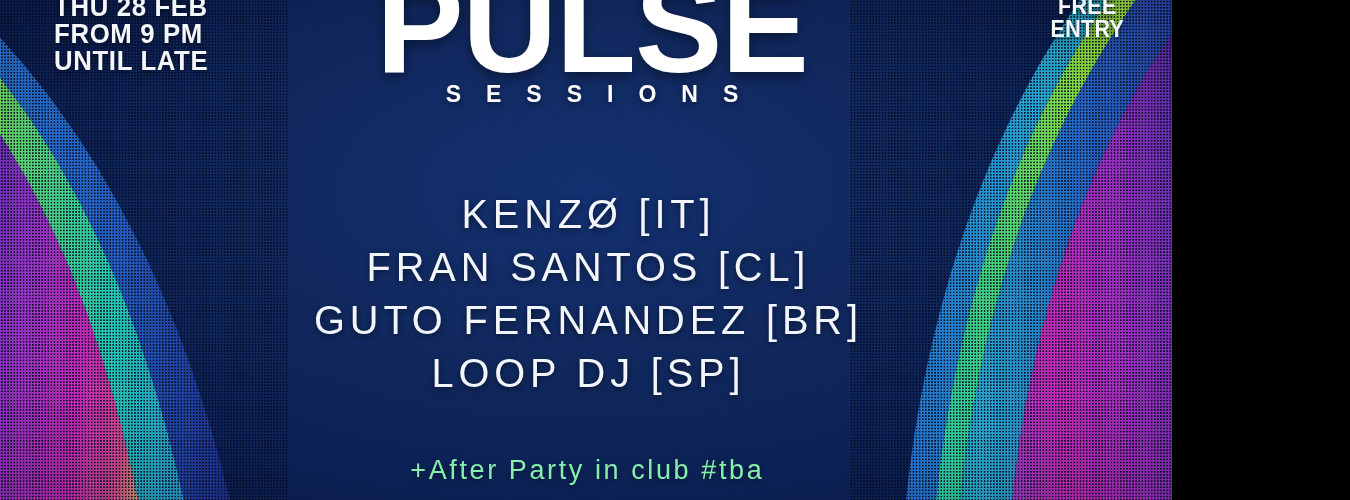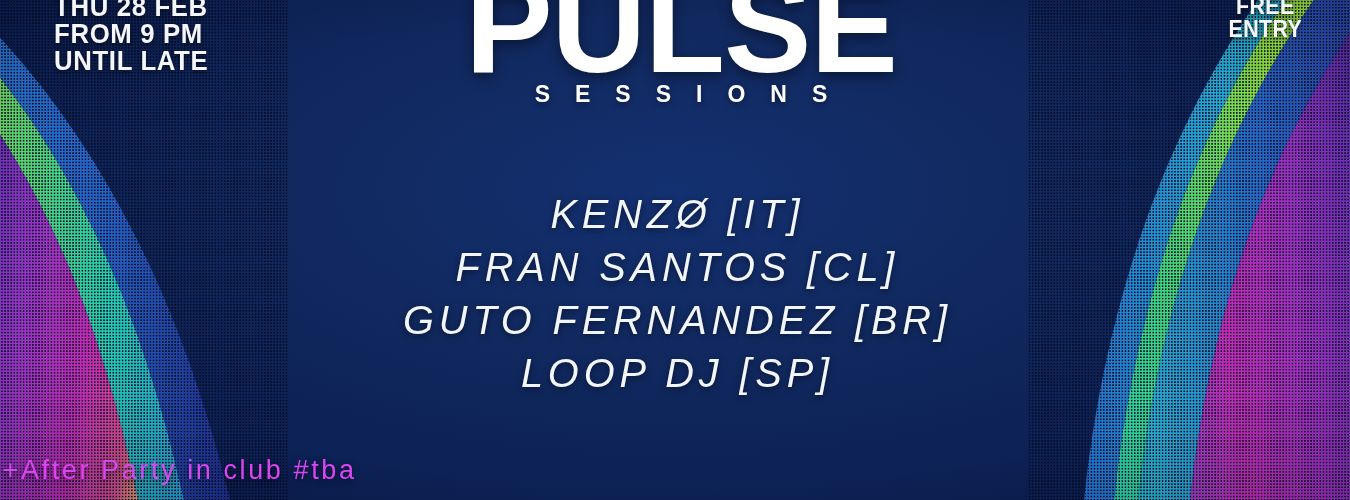--- a/index.html
+++ b/index.html
@@ -3,21 +3,21 @@
 <meta charset="utf-8">
 <title>Pulse Sessions Flyer</title>
 <style>
   html, body {
     margin: 0;
     padding: 0;
     background: #000;
   }
   #flyer {
     position: relative;
-    width: 1350px;
+    width: 1172px;
     height: 500px;
     overflow: hidden;
     background: #0b1a44;
     font-family: "Liberation Sans", "DejaVu Sans", sans-serif;
     user-select: none;
   }
 
   
   .bg-base {
     position: absolute;
@@ -131,42 +131,41 @@
     white-space: nowrap;
     text-shadow: 0 2px 6px rgba(0,0,0,0.45);
   }
 
   .lineup {
     position: absolute;
     left: 0;
     right: 0;
     top: 188px;
     text-align: center;
-    font-style: italic;
   }
   .artist {
     display: block;
     color: #f2f5fa;
     font-weight: 400;
     font-size: 41px;
     line-height: 53px;
     letter-spacing: 5px;
     text-indent: 5px;
     transform: scaleX(0.97);
     white-space: nowrap;
     text-shadow: 0 2px 7px rgba(0,0,0,0.5);
   }
 
   .afterparty {
     position: absolute;
     left: 0;
     right: 0;
     top: 455px;
-    text-align: left;
-    color: #d946ef;
+    text-align: center;
+    color: #86efac;
     font-weight: 400;
     font-size: 27px;
     line-height: 30px;
     letter-spacing: 2.6px;
     text-indent: 2.6px;
     white-space: nowrap;
     text-shadow: 0 2px 6px rgba(0,0,0,0.5);
   }
 </style>
 </head>

